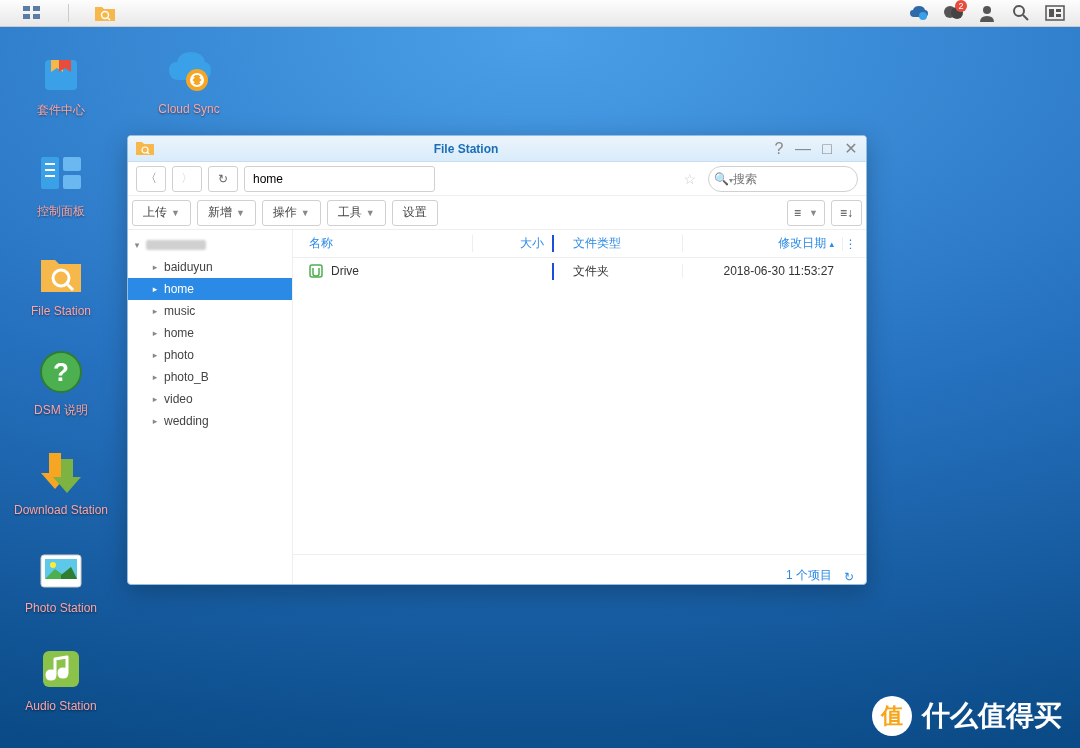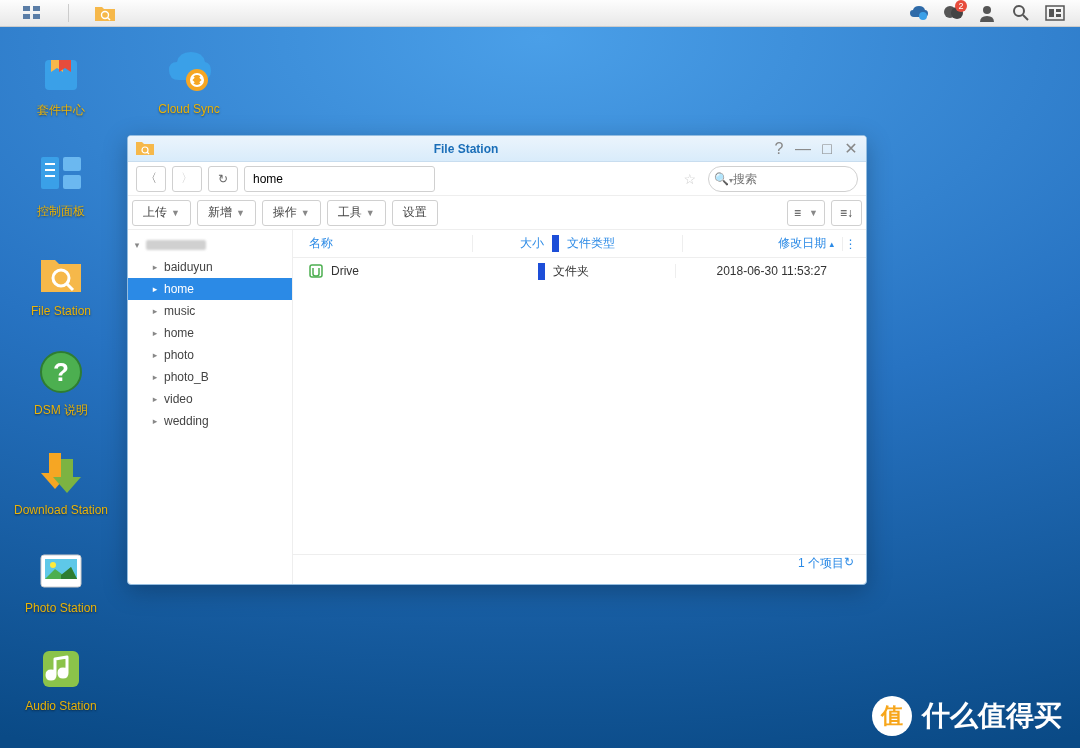--- a/index.html
+++ b/index.html
@@ -12,21 +12,21 @@
 .taskbar { position:absolute; top:0; left:0; right:0; height:27px; background:linear-gradient(#fdfdfd,#e8e8e8); border-bottom:1px solid #ccc; display:flex; align-items:center; z-index:5; }
 .tb-btn { width:60px; height:25px; margin:1px 2px; border:1px solid transparent; border-radius:3px; display:flex; align-items:center; justify-content:center; cursor:pointer; }
 .tb-sep { width:1px; height:18px; background:#ccc; margin:0 4px; }
 .tb-right { margin-left:auto; display:flex; align-items:center; gap:12px; padding-right:14px; }
 .tb-ico { width:22px; height:22px; display:flex; align-items:center; justify-content:center; cursor:pointer; position:relative; }
 
 
 .dicons { position:absolute; top:48px; left:16px; display:flex; flex-direction:column; gap:30px; z-index:2; }
 .dicon { width:90px; display:flex; flex-direction:column; align-items:center; cursor:pointer; }
 .dicon .ic { width:48px; height:48px; border-radius:8px; display:flex; align-items:center; justify-content:center; }
-.dicon .lbl { margin-top:6px; color:#eab308; font-size:12px; text-align:center; text-shadow:0 1px 2px rgba(0,0,0,.5); white-space:nowrap; }
+.dicon .lbl { margin-top:6px; color:#fca5a5; font-size:12px; text-align:center; text-shadow:0 1px 2px rgba(0,0,0,.5); white-space:nowrap; }
 .col2 { position:absolute; top:48px; left:144px; z-index:2; }
 
 
 .win { position:absolute; top:135px; left:127px; width:740px; height:450px; background:#fff; border:1px solid #94bde0; border-radius:4px; box-shadow:0 6px 24px rgba(0,0,0,.25); z-index:10; display:flex; flex-direction:column; overflow:hidden; }
 .win-title { height:26px; background:linear-gradient(#ebf4fc,#d9ecfb); display:flex; align-items:center; padding:0 8px; border-bottom:1px solid #c8ddef; }
 .win-title .wicon { width:18px; height:16px; margin-right:6px; }
 .win-title .wttl { flex:1; text-align:center; color:#1a6eb8; font-size:12px; font-weight:bold; }
 .win-title .wctrls { display:flex; gap:10px; }
 .win-title .wctrl { width:14px; height:14px; cursor:pointer; color:#888; display:flex; align-items:center; justify-content:center; }
 
@@ -51,28 +51,28 @@
 .tree-item.lvl0 { padding-left:0px; }
 .tree-item.lvl1 { padding-left:18px; }
 .tree-item.sel { background:#2b8ae6; color:#fff; }
 .tree-item.sel .exp { color:#fff; }
 .root-blur { width:60px; height:10px; background:#d0d0d0; border-radius:2px; filter:blur(1px); }
 
 .content { flex:1; display:flex; flex-direction:column; }
 .thead { height:28px; display:flex; align-items:center; border-bottom:1px solid #eee; font-size:12px; color:#2b8ae6; padding:0 8px; }
 .col-name { flex:1; padding-left:8px; }
 .col-size { width:80px; text-align:right; padding-right:8px; border-left:1px solid #eee; }
-.col-type { width:130px; padding-left:8px; border-left:7px solid #1d4ed8; }
+.col-type { width:130px; padding-left:19px; border-left:2px solid #1d4ed8; }
 .col-date { width:160px; text-align:right; padding-right:8px; border-left:1px solid #eee; }
 .col-menu { width:16px; text-align:center; color:#2b8ae6; border-left:1px solid #eee; }
-.trow { height:26px; display:flex; align-items:center; font-size:12px; color:#333; padding:0 8px;gap:7px; }
+.trow { height:26px; display:flex; align-items:center; font-size:12px; color:#333; padding:0 8px; }
 .trow .col-name { display:flex; align-items:center; gap:6px; }
 .fico { width:16px; height:14px; }
 
-.footer { height:30px; border-top:1px solid #eee; display:flex; align-items:flex-start; justify-content:flex-end; padding:0 12px; font-size:12px; color:#2b8ae6; }
+.footer { height:30px; border-top:1px solid #eee; display:flex; align-items:flex-end; justify-content:flex-end; padding:0 12px; font-size:12px; color:#2b8ae6; gap:12px; }
 
 
 .wmark { position:absolute; bottom:12px; right:18px; display:flex; align-items:center; gap:10px; color:#fff; font-size:28px; font-weight:bold; z-index:20; }
 .wmark .circ { width:40px; height:40px; border-radius:50%; background:#fff; color:#f7a61b; display:flex; align-items:center; justify-content:center; font-size:22px; font-weight:bold; }
 
 .badge { position:absolute; top:-2px; right:-3px; background:#e74c3c; color:#fff; font-size:9px; width:12px; height:12px; border-radius:50%; display:flex; align-items:center; justify-content:center; }
 </style>
 </head>
 <body>
 

